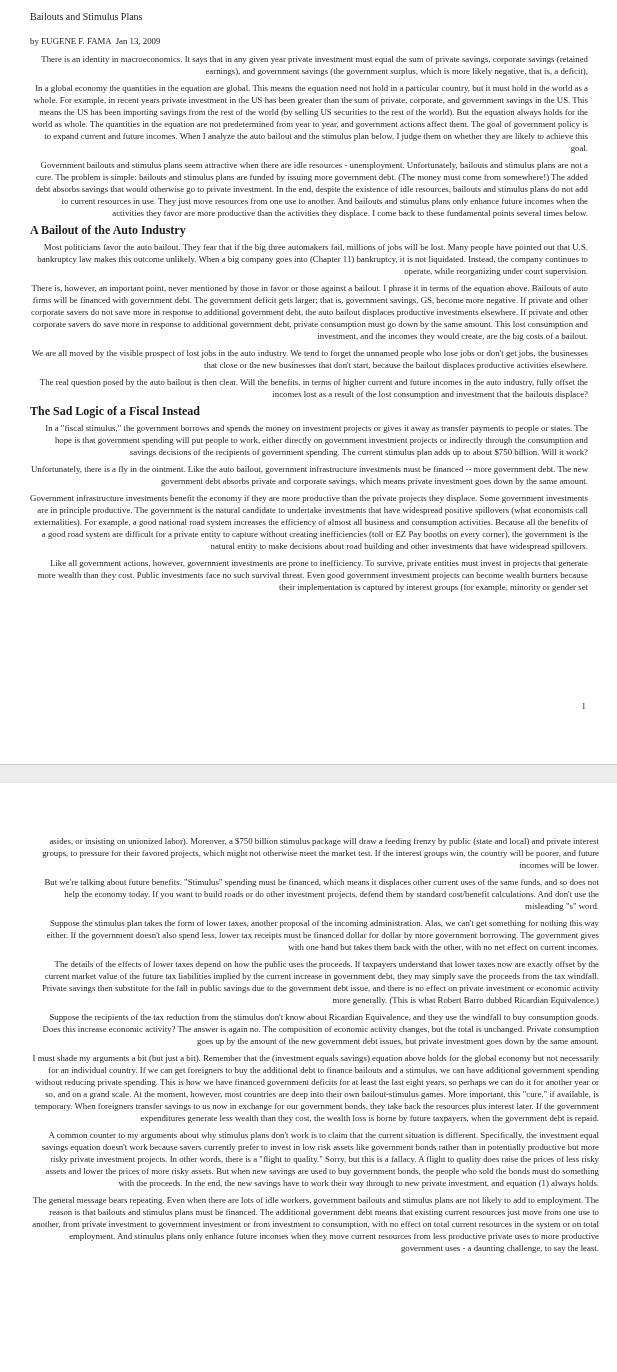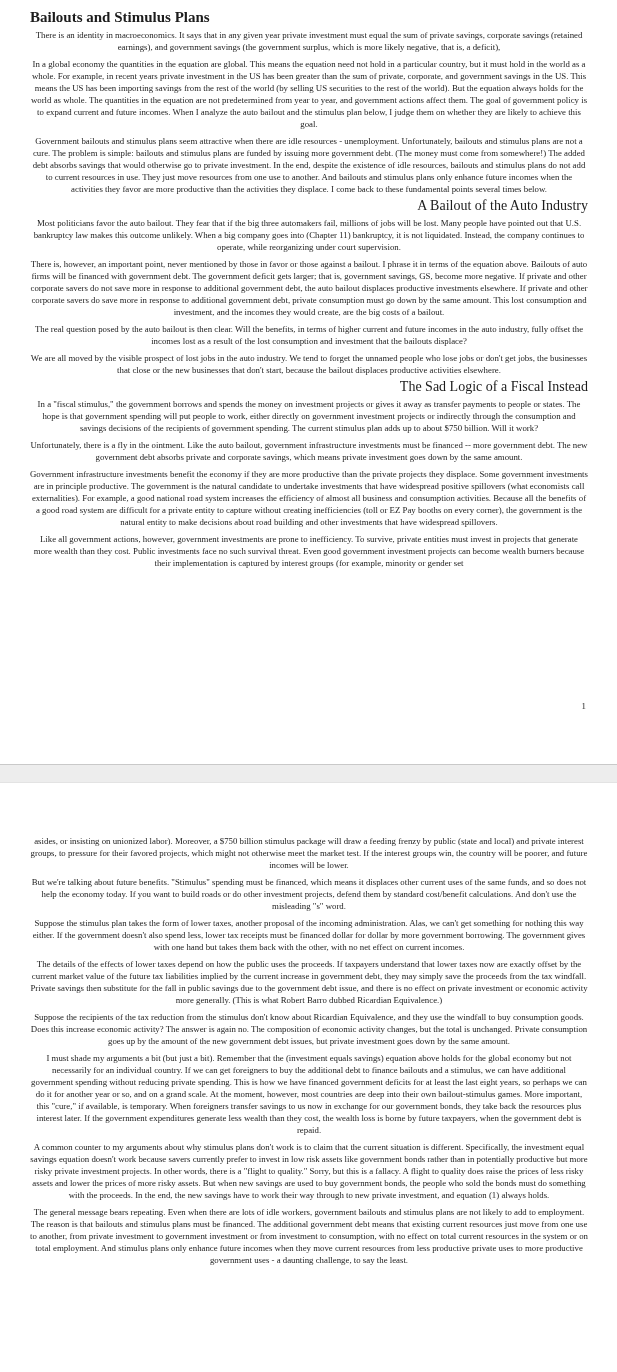--- a/index.html
+++ b/index.html
@@ -17,59 +17,59 @@
     background: #ffffff; overflow: hidden; box-sizing: border-box;
   }
   .page-1 { top: 0; height: 764px; padding: 11px 29px 0 30px; }
   .page-gap {
     position: absolute; left: 0; top: 764px; width: 617px; height: 19px;
     background: #ededed;
     border-top: 1px solid #c9c9c9;
     border-bottom: 1px solid #e3e3e3;
     box-sizing: border-box;
   }
-  .page-2 { top: 783px; height: 502px; padding: 52px 29px 0 30px; }
+  .page-2 { top: 783px; height: 502px; padding: 52px 18px 0 30px; }
   .doc-title {
-    font-size: 15px; font-weight: bold; line-height: 12px;
-    margin: 0 0 6px 0;
+    font-size: 10px; font-weight: normal; line-height: 12px;
+    margin: 0 0 12px 0;
   }
   .byline {
     font-size: 8.8px; font-weight: normal; line-height: 12px;
     margin: 0 0 6px 0; white-space: pre-wrap;
   }
   .para, .equation {
     font-size: 8.8px; line-height: 12px;
-    margin: 0 0 5px 0; text-align: center;
+    margin: 0 0 5px 0; text-align: right;
   }
   .section-heading {
-    font-size: 14px; font-weight: normal; line-height: 12px;
+    font-size: 12px; font-weight: bold; line-height: 12px;
     margin: 1px 0 5px 0;
-    text-align: right;
   }
   .page-number {
     position: absolute; top: 701px; right: 31px;
     font-size: 8.8px; color: #1c1c1c;
   }
 </style>
 </head>
 <body>
 
 <div class="viewer">
 
   <div class="page page-1">
     <div class="content">
         <h1 class="doc-title">Bailouts and Stimulus Plans</h1>
+        <p class="byline">by EUGENE F. FAMA  Jan 13, 2009</p>
         <p class="para">There is an identity in macroeconomics. It says that in any given year private investment must equal the sum of private savings, corporate savings (retained earnings), and government savings (the government surplus, which is more likely negative, that is, a deficit),</p>
         <p class="para">In a global economy the quantities in the equation are global. This means the equation need not hold in a particular country, but it must hold in the world as a whole. For example, in recent years private investment in the US has been greater than the sum of private, corporate, and government savings in the US. This means the US has been importing savings from the rest of the world (by selling US securities to the rest of the world). But the equation always holds for the world as whole. The quantities in the equation are not predetermined from year to year, and government actions affect them. The goal of government policy is to expand current and future incomes. When I analyze the auto bailout and the stimulus plan below, I judge them on whether they are likely to achieve this goal.</p>
         <p class="para">Government bailouts and stimulus plans seem attractive when there are idle resources - unemployment. Unfortunately, bailouts and stimulus plans are not a cure. The problem is simple: bailouts and stimulus plans are funded by issuing more government debt. (The money must come from somewhere!) The added debt absorbs savings that would otherwise go to private investment. In the end, despite the existence of idle resources, bailouts and stimulus plans do not add to current resources in use. They just move resources from one use to another. And bailouts and stimulus plans only enhance future incomes when the activities they favor are more productive than the activities they displace. I come back to these fundamental points several times below.</p>
         <h2 class="section-heading">A Bailout of the Auto Industry</h2>
         <p class="para">Most politicians favor the auto bailout. They fear that if the big three automakers fail, millions of jobs will be lost. Many people have pointed out that U.S. bankruptcy law makes this outcome unlikely. When a big company goes into (Chapter 11) bankruptcy, it is not liquidated. Instead, the company continues to operate, while reorganizing under court supervision.</p>
         <p class="para">There is, however, an important point, never mentioned by those in favor or those against a bailout. I phrase it in terms of the equation above. Bailouts of auto firms will be financed with government debt. The government deficit gets larger; that is, government savings, GS, become more negative. If private and other corporate savers do not save more in response to additional government debt, the auto bailout displaces productive investments elsewhere. If private and other corporate savers do save more in response to additional government debt, private consumption must go down by the same amount. This lost consumption and investment, and the incomes they would create, are the big costs of a bailout.</p>
+        <p class="para">We are all moved by the visible prospect of lost jobs in the auto industry. We tend to forget the unnamed people who lose jobs or don't get jobs, the businesses that close or the new businesses that don't start, because the bailout displaces productive activities elsewhere.</p>
         <p class="para">The real question posed by the auto bailout is then clear. Will the benefits, in terms of higher current and future incomes in the auto industry, fully offset the incomes lost as a result of the lost consumption and investment that the bailouts displace?</p>
-        <p class="para">We are all moved by the visible prospect of lost jobs in the auto industry. We tend to forget the unnamed people who lose jobs or don't get jobs, the businesses that close or the new businesses that don't start, because the bailout displaces productive activities elsewhere.</p>
         <h2 class="section-heading">The Sad Logic of a Fiscal Instead</h2>
         <p class="para">In a "fiscal stimulus," the government borrows and spends the money on investment projects or gives it away as transfer payments to people or states. The hope is that government spending will put people to work, either directly on government investment projects or indirectly through the consumption and savings decisions of the recipients of government spending. The current stimulus plan adds up to about $750 billion. Will it work?</p>
         <p class="para">Unfortunately, there is a fly in the ointment. Like the auto bailout, government infrastructure investments must be financed -- more government debt. The new government debt absorbs private and corporate savings, which means private investment goes down by the same amount.</p>
         <p class="para">Government infrastructure investments benefit the economy if they are more productive than the private projects they displace. Some government investments are in principle productive. The government is the natural candidate to undertake investments that have widespread positive spillovers (what economists call externalities). For example, a good national road system increases the efficiency of almost all business and consumption activities. Because all the benefits of a good road system are difficult for a private entity to capture without creating inefficiencies (toll or EZ Pay booths on every corner), the government is the natural entity to make decisions about road building and other investments that have widespread spillovers.</p>
         <p class="para">Like all government actions, however, government investments are prone to inefficiency. To survive, private entities must invest in projects that generate more wealth than they cost. Public investments face no such survival threat. Even good government investment projects can become wealth burners because their implementation is captured by interest groups (for example, minority or gender set</p>
       </div>
     <span class="page-number">1</span>
   </div>
 
   <div class="page-gap"></div>

